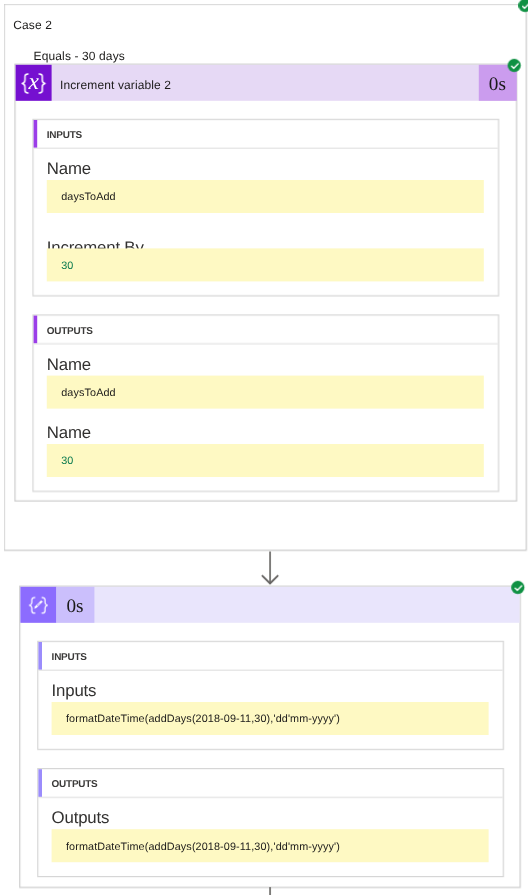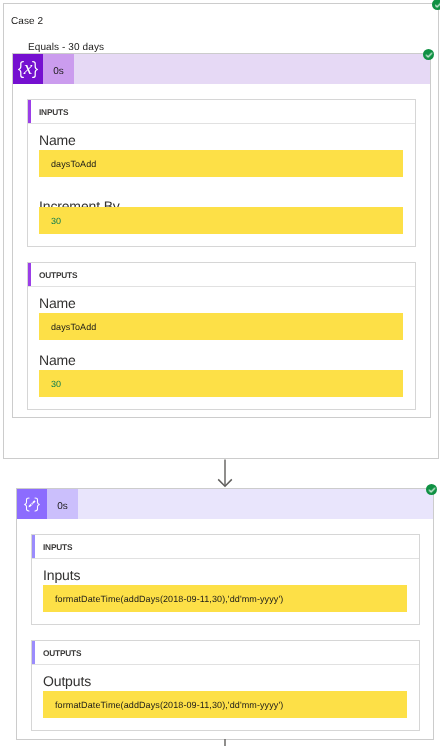--- a/index.html
+++ b/index.html
@@ -14,31 +14,31 @@
   .scope-box{position:absolute;left:3px;top:3px;width:436px;height:456px;
              border:1px solid #cccccc;background:#fff;box-sizing:border-box;}
   .scope-title{position:absolute;left:11px;top:16px;font-size:10px;color:#1b1a19;line-height:12px;letter-spacing:0.1px;}
   .scope-sub{position:absolute;left:10px;top:42px;font-size:10px;color:#1b1a19;line-height:12px;letter-spacing:0.1px;margin-left:18px;}
 
   
   .card{position:absolute;background:#fff;border:1px solid #cccccc;box-sizing:border-box;}
   .card-head{position:relative;height:30px;display:flex;align-items:stretch;}
   .card-icon{width:30px;height:30px;flex:0 0 30px;display:flex;align-items:center;justify-content:center;}
   .card-title{flex:1 1 auto;display:flex;align-items:center;padding-left:7px;font-size:10px;color:#1b1a19;letter-spacing:0.1px;padding-top:4px;box-sizing:border-box;}
-  .card-dur{flex:0 0 31px;display:flex;align-items:center;justify-content:center;font-size:10px;color:#1b1a19;padding-top:4px;box-sizing:border-box;}
+  .card-dur{flex:0 0 31px;display:flex;align-items:center;justify-content:center;font-size:16px;color:#1b1a19;padding-top:4px;box-sizing:border-box;font-family:Liberation Serif, serif;}
   .status-badge{position:absolute;width:11px;height:11px;border-radius:50%;
                 display:flex;align-items:center;justify-content:center;}
 
   
   .section{position:absolute;border:1px solid #d6d6d6;box-sizing:border-box;background:#fff;}
   .sec-head{position:relative;height:24px;border-bottom:1px solid #e1e1e1;box-sizing:border-box;display:flex;align-items:center;}
   .sec-accent{position:absolute;left:0;top:0;width:3px;height:100%;background:#8a2be2;}
   .sec-label{padding-left:11px;font-size:8.3px;font-weight:600;color:#3b3a39;letter-spacing:-0.2px;}
   .field-label{font-size:14px;color:#323130;letter-spacing:-0.15px;line-height:12px;}
-  .field-value{background:#fde047;font-size:9px;color:#1b1a19;display:flex;align-items:center;padding-left:12px;letter-spacing:0.1px;box-sizing:border-box;}
+  .field-value{background:#fef9c3;font-size:9px;color:#1b1a19;display:flex;align-items:center;padding-left:12px;letter-spacing:0.1px;box-sizing:border-box;}
   .field-value.num{color:#0a7a4e;}
 
   
   .connector{position:absolute;line-height:0;}
   .connector svg{display:block;}
 
   
   .card1{left:12px;top:53px;width:419px;height:365px;}
   .card1 .card-head{background:#e6d9f5;}
   .icon1{background:#7510d0;}
@@ -95,20 +95,21 @@
     <div class="card-head">
       <div class="card-icon icon1">
         <svg width="30" height="30" viewBox="0 0 30 30" aria-hidden="true">
             <g fill="none" stroke="#ffffff" stroke-width="1.25" stroke-linecap="round" stroke-linejoin="round">
               <path d="M10.3 7.6 C8.3 7.6 7.8 8.4 7.8 9.6 V12.6 C7.8 14.3 7.0 15.2 5.5 15.5 C7.0 15.8 7.8 16.7 7.8 18.4 V21.4 C7.8 22.6 8.3 23.4 10.3 23.4"></path>
               <path d="M19.7 7.6 C21.7 7.6 22.2 8.4 22.2 9.6 V12.6 C22.2 14.3 23.0 15.2 24.5 15.5 C23.0 15.8 22.2 16.7 22.2 18.4 V21.4 C22.2 22.6 21.7 23.4 19.7 23.4"></path>
             </g>
             <text class="xglyph" x="15.1" y="19.8" text-anchor="middle" font-family="'Liberation Serif',serif" font-style="italic" font-weight="normal" font-size="19.5" fill="#ffffff">x</text>
           </svg>
       </div>
+      <div class="card-title">Increment variable 2</div>
       <div class="card-dur">0s</div>
       <div class="status-badge badge1">
         <svg width="8" height="8" viewBox="0 0 12 12" aria-hidden="true">
             <path d="M1.9 6.2 L4.6 8.8 L10.1 3.3" fill="none" stroke="#ffffff" stroke-width="1.7" stroke-linecap="round" stroke-linejoin="round"></path>
           </svg>
       </div>
     </div>
   </div>
 
   <div class="section c1-in">

